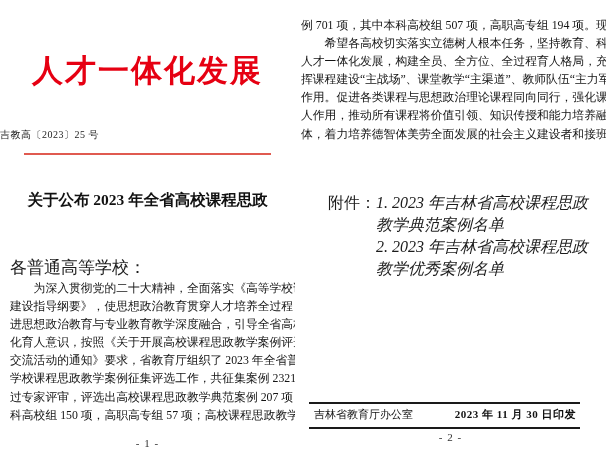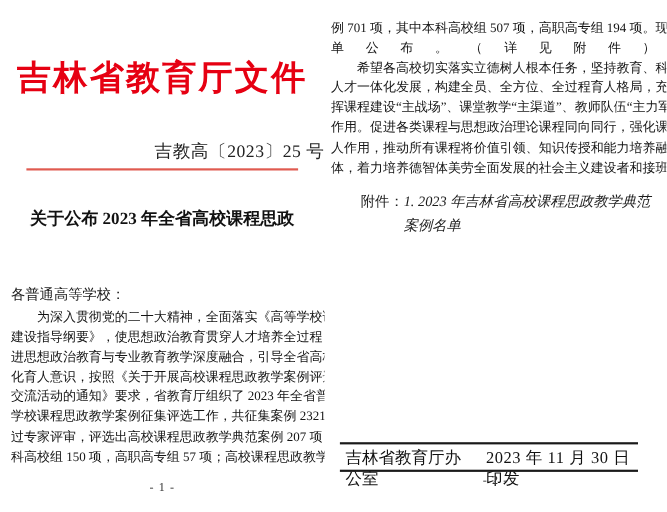--- a/index.html
+++ b/index.html
@@ -20,37 +20,37 @@
   .red-head {
     position: absolute; top: 50px; left: 0; width: 100%;
     text-align: center;
     font-size: 31px; font-weight: bold;
     color: #e60012;
     letter-spacing: 2px;
     white-space: nowrap;
   }
   .doc-number {
     position: absolute; top: 128px; left: 0; width: 100%;
-    text-align: right;
-    font-size: 16px; color: #222;
+    text-align: left;
+    font-size: 10px; color: #222;
     letter-spacing: 0.5px;
   }
   .red-rule {
     position: absolute; top: 153px; left: 24px; right: 24px;
     height: 2px; background: #e05a50;
   }
   .doc-title {
     position: absolute; top: 186px; left: 8px; right: 8px;
     text-align: center;
     font-size: 15.5px; font-weight: bold;
     line-height: 27px; color: #111;
   }
   .salutation {
     position: absolute; top: 259px; left: 10px;
-    font-size: 13px; line-height: 18px;
+    font-size: 17px; line-height: 18px;
   }
   .body-block {
     position: absolute; left: 10px; right: 4px;
     font-size: 11.8px; line-height: 18.1px; color: #141414;
   }
   .body-left { top: 279px; }
   .body-right-1 { top: 16px; left: 6px; right: 10px; }
   .bline {
     text-align: justify;
     text-align-last: justify;
@@ -60,44 +60,44 @@
   .page-num {
     position: absolute; left: 0; width: 100%;
     text-align: center; font-size: 11px; color: #333;
     letter-spacing: 1px;
   }
   .pn-left  { top: 437px; }
   .pn-right { top: 431px; }
 
   
   .attachment-block {
-    position: absolute; top: 172px; left: 33px; right: 8px;
-    font-size: 13px; line-height: 22px;
+    position: absolute; top: 192px; left: 33px; right: 8px;
+    font-size: 16px; line-height: 22px;
   }
   .attachment-row { display: flex; }
   .attachment-label { flex: 0 0 auto; }
   .attachment-items { flex: 1 1 auto; font-style: italic; }
   .footer-rule { position: absolute; left: 14px; right: 26px; height: 1.5px; background: #1a1a1a; }
   .fr-top { top: 402px; }
   .fr-bottom { top: 427px; }
   .footer-row {
     position: absolute; top: 407px; left: 19px; right: 30px;
     display: flex; justify-content: space-between; align-items: center;
-    font-size: 15px; color: #111; gap: 16px;
+    font-size: 11px; color: #111; gap: 16px;
   }
-  .footer-right-text { font-weight: normal; letter-spacing: 0.5px; }
+  .footer-right-text { font-weight: bold; letter-spacing: 0.5px; }
 </style>
 </head>
 <body>
 
 <div class="canvas">
 
   <div class="page page-left">
 
-    <div class="red-head">吉林省教育厅文件</div>
+    <div class="red-head">人才一体化发展</div>
 
     <div class="doc-number">吉教高〔2023〕25 号</div>
 
     <div class="red-rule"></div>
 
     <div class="doc-title">
       <div>关于公布 2023 年全省高校课程思政</div>
     </div>
 
     <div class="salutation">各普通高等学校：</div>
@@ -114,37 +114,37 @@
       </div>
 
     <div class="page-num pn-left">- 1 -</div>
   </div>
 
   <div class="page page-right">
 
     <div class="body-block body-right-1">
       <div class="para cont">
           <div class="bline">例 701 项，其中本科高校组 507 项，高职高专组 194 项。现将名</div>
-          <div class="bline">单公布。（详见附件）</div>
         </div>
       <div class="para">
           <div class="bline">　　希望各高校切实落实立德树人根本任务，坚持教育、科技、</div>
           <div class="bline">人才一体化发展，构建全员、全方位、全过程育人格局，充分发</div>
           <div class="bline">挥课程建设“主战场”、课堂教学“主渠道”、教师队伍“主力军”</div>
           <div class="bline">作用。促进各类课程与思想政治理论课程同向同行，强化课程育</div>
           <div class="bline">人作用，推动所有课程将价值引领、知识传授和能力培养融为一</div>
           <div class="bline">体，着力培养德智体美劳全面发展的社会主义建设者和接班人。</div>
         </div>
     </div>
 
     <div class="attachment-block">
       <div class="attachment-row">
         <span class="attachment-label">附件：</span>
         <span class="attachment-items">
             <div class="attachment-item">1. 2023 年吉林省高校课程思政教学典范案例名单</div>
+            <div class="attachment-item">2. 2023 年吉林省高校课程思政教学优秀案例名单</div>
           </span>
       </div>
     </div>
 
     <div class="footer-rule fr-top"></div>
     <div class="footer-row">
       <span>吉林省教育厅办公室</span>
       <span class="footer-right-text">2023 年 11 月 30 日印发</span>
     </div>
     <div class="footer-rule fr-bottom"></div>

